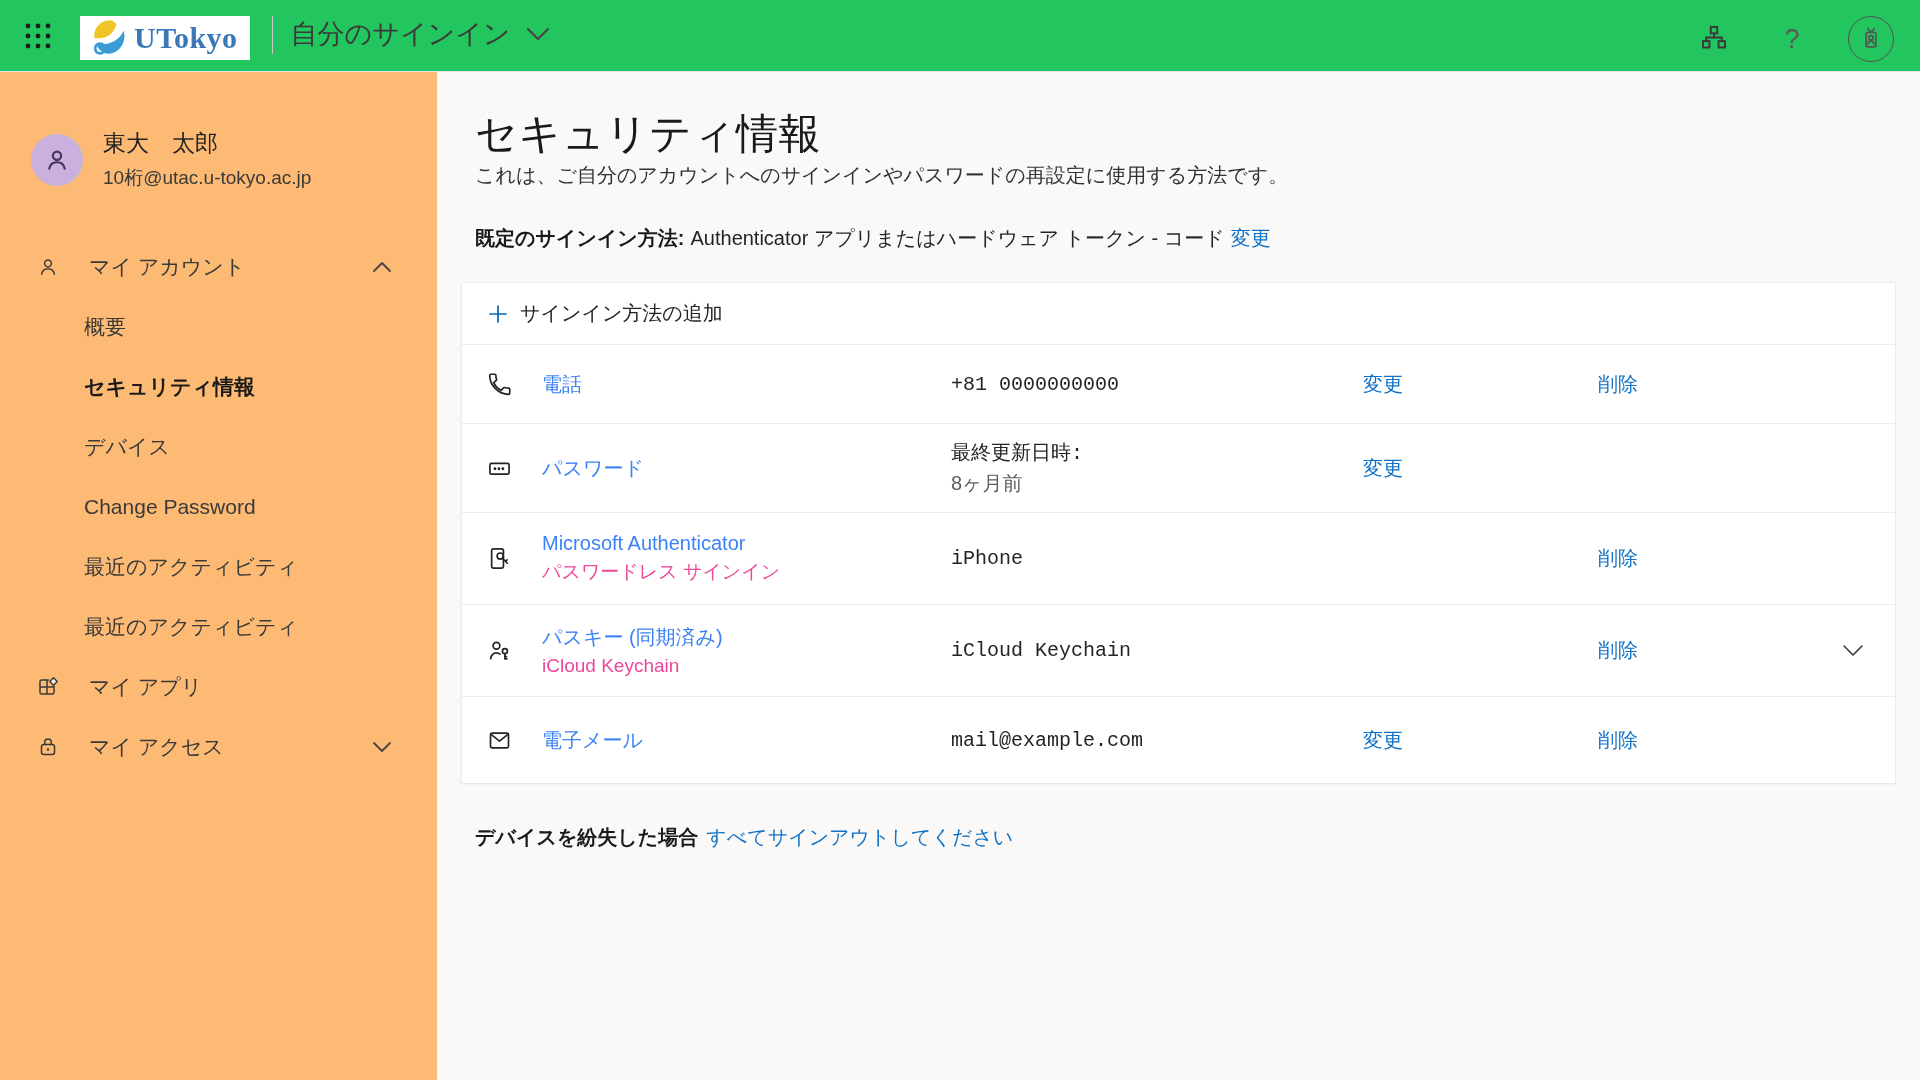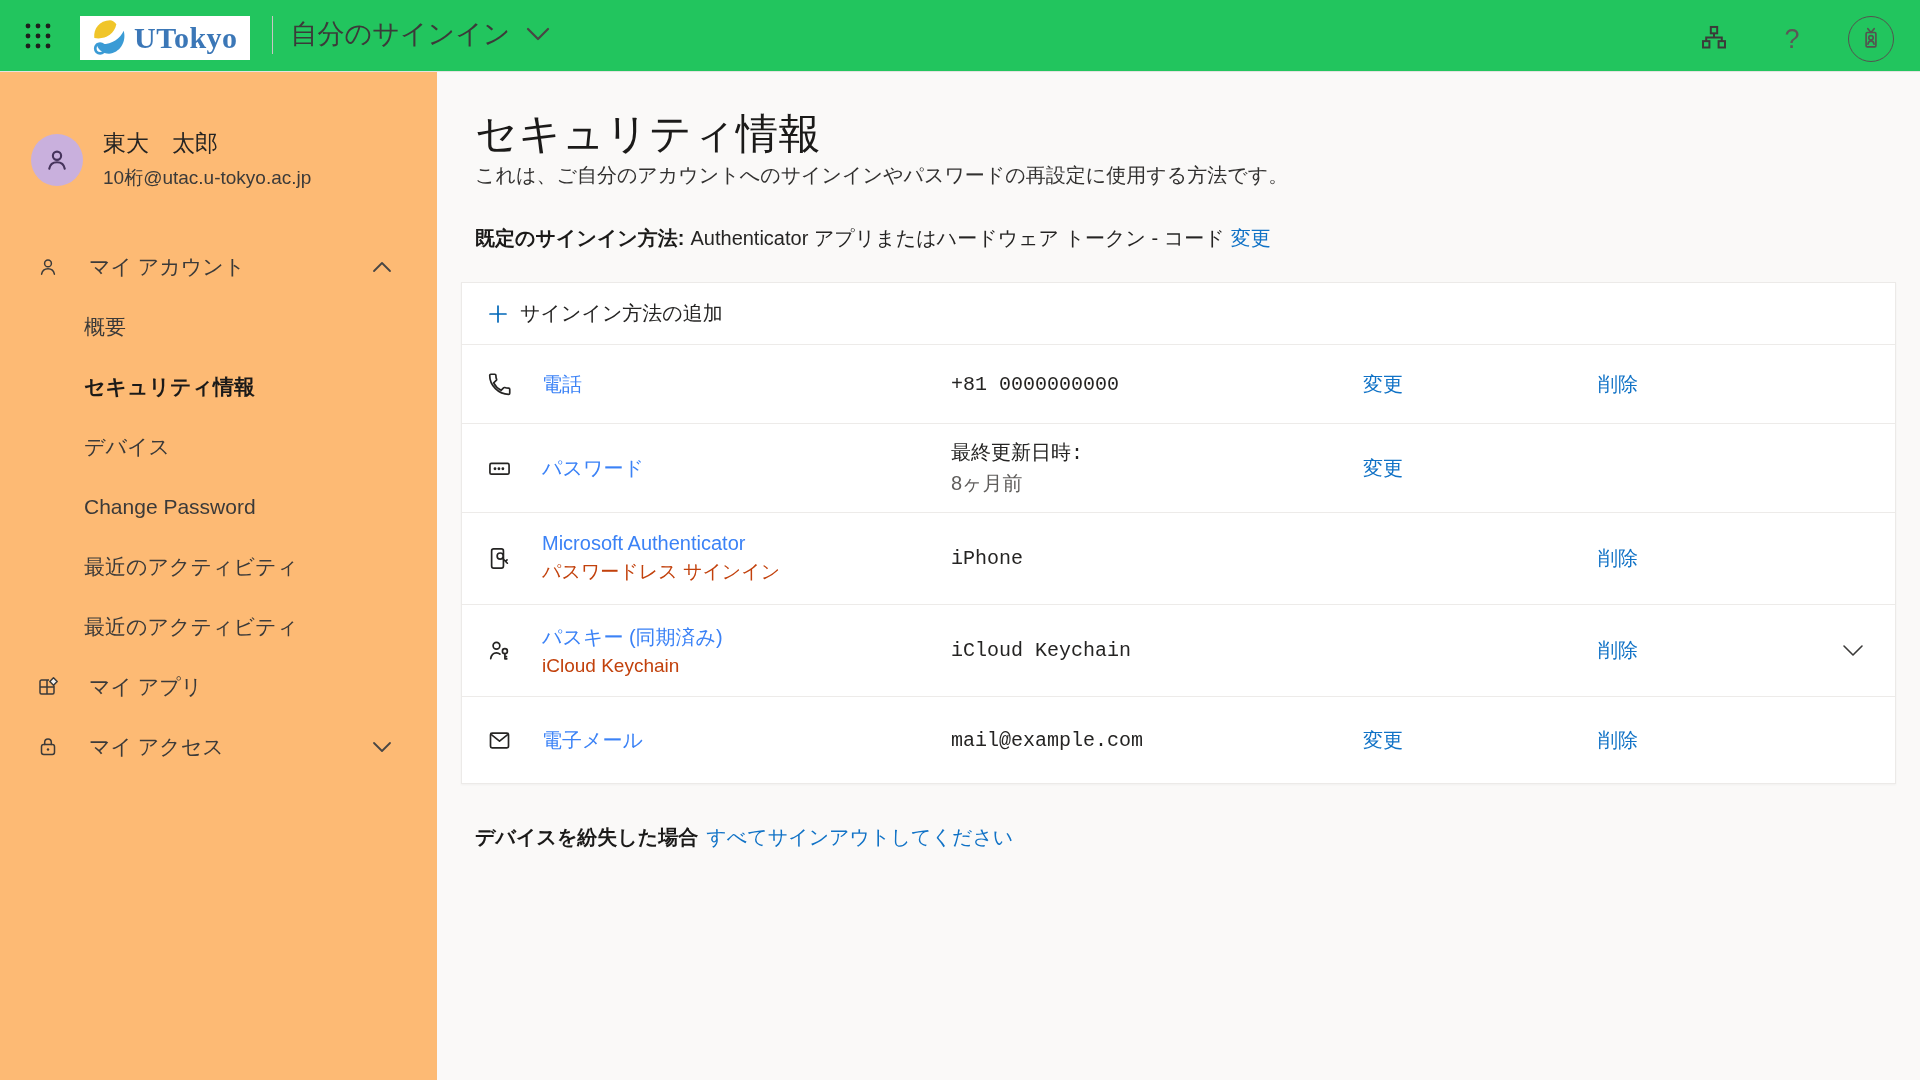--- a/index.html
+++ b/index.html
@@ -49,21 +49,21 @@
   .add-row-text{ margin-left:10px; font-size:20px; color:#252423; }
   .mrow{
     display:grid; grid-template-columns:56px 409px 412px 235px 235px 40px;
     align-items:center; padding:0 24px; border-bottom:1px solid #edebe9;
   }
   .mrow:last-child{ border-bottom:none; }
   .row-phone{ height:79px; } .row-password{ height:89px; }
   .row-auth{ height:92px; } .row-passkey{ height:92px; } .row-email{ height:86px; }
   .m-icon{ display:flex; align-items:center; }
   .m-label{ font-size:20px; color:#3b82f6; }
-  .m-sublabel{ font-size:19px; color:#c2410c; margin-top:4px; }
+  .m-sublabel{ font-size:19px; color:#ec4899; margin-top:4px; }
   .m-value{ font-size:20px; color:#252423;font-family:Liberation Mono, monospace; }
   .m-value2{ font-size:20px; color:#605e5c; margin-top:4px; }
   .m-action{ font-size:20px; }
   .m-chevron{ display:flex; justify-content:center; cursor:pointer; }
   .lost-device{ margin-left:14px; margin-top:40px; font-size:20px; display:flex; gap:8px; align-items:baseline; }
   .lost-device .ld-label{ font-weight:700; color:#1b1a19; }
   svg{ display:block; }
 </style>
 </head>
 <body>

